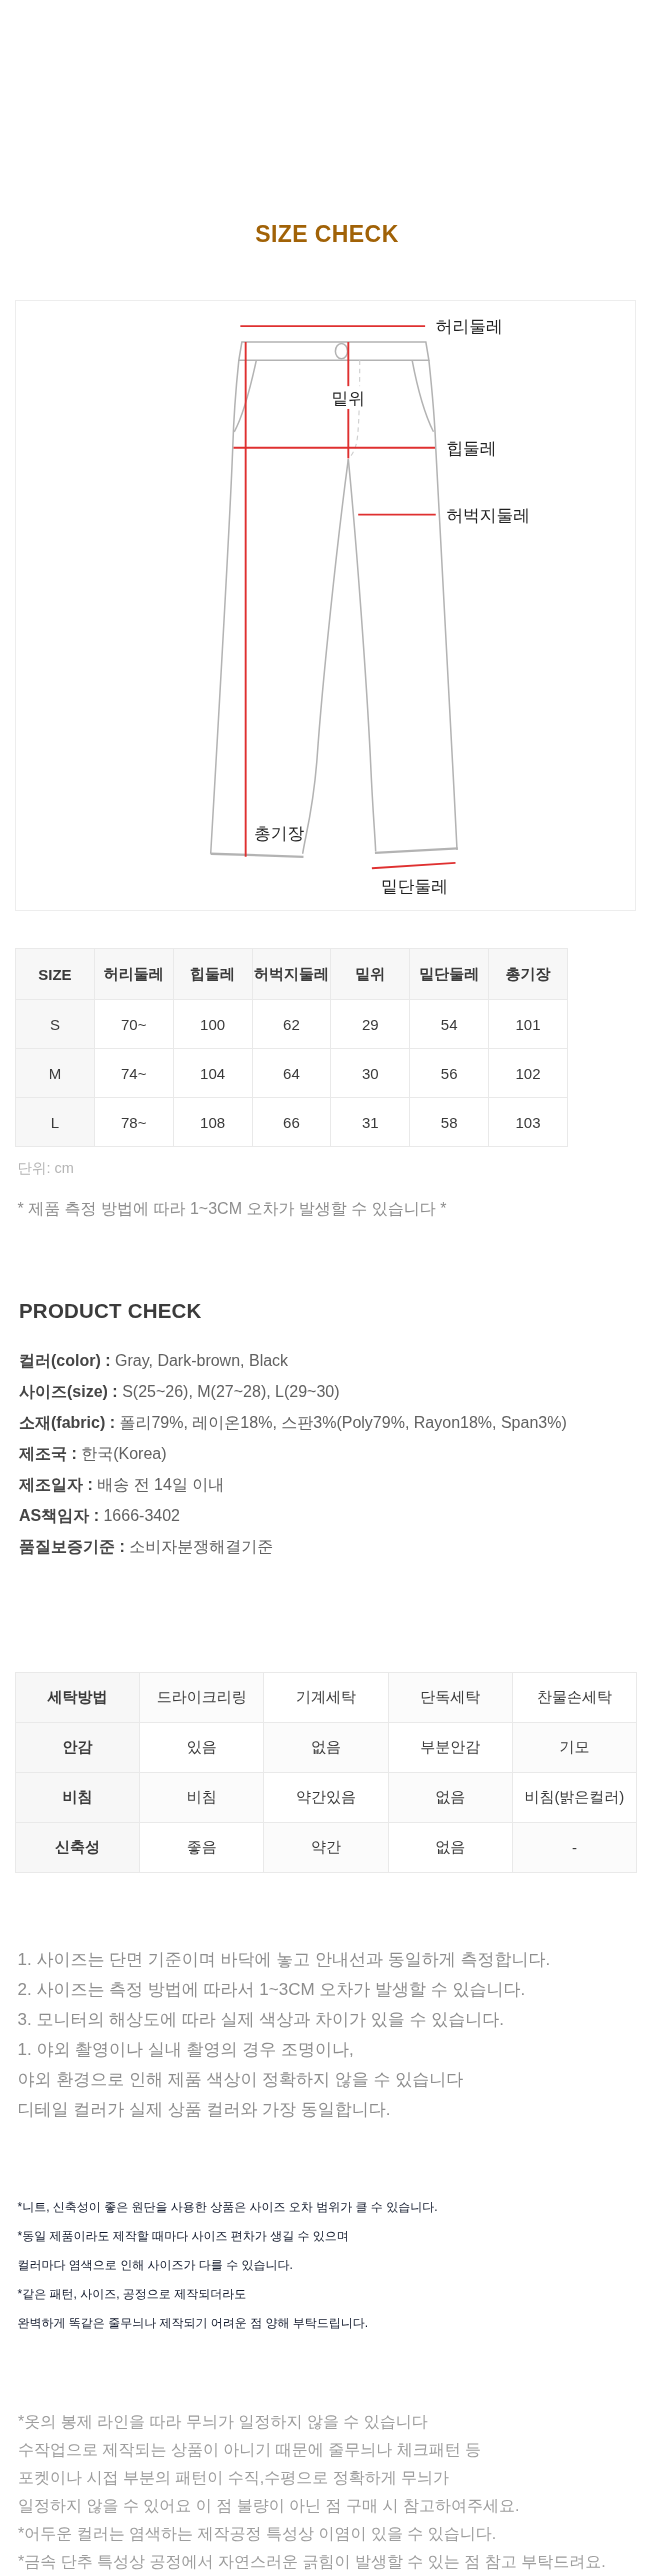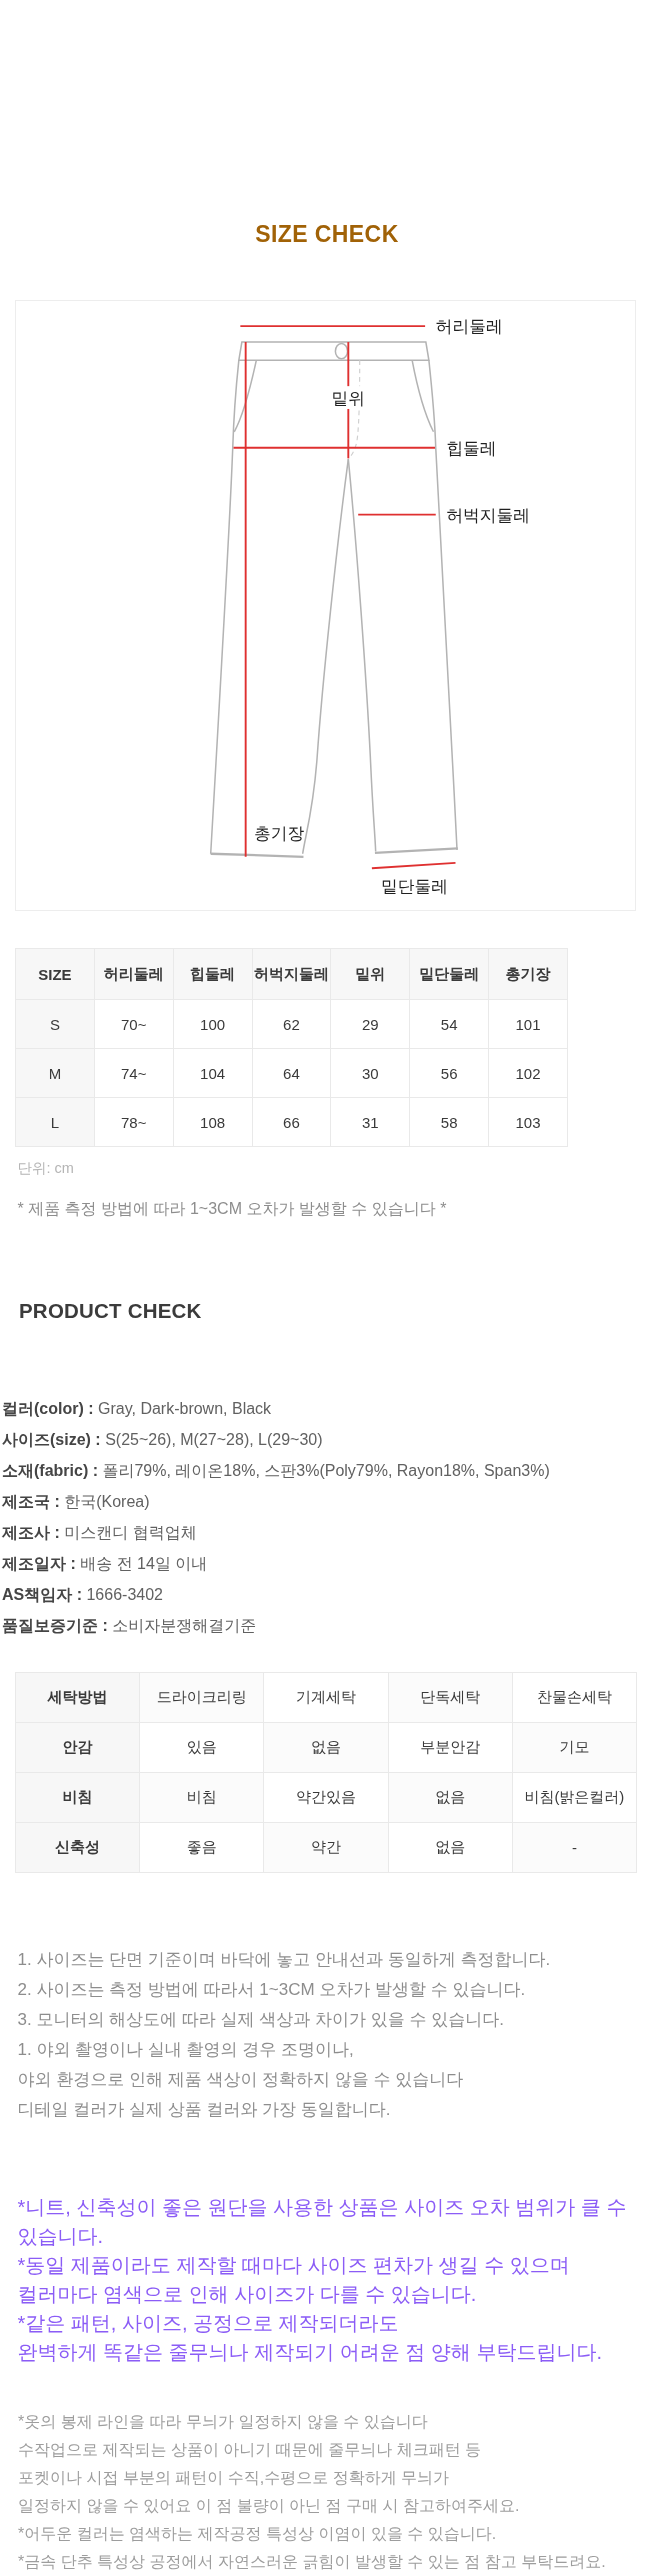--- a/index.html
+++ b/index.html
@@ -39,39 +39,39 @@
   }
   .tol-note {
     position:absolute; left:17.5px; top:1199px;
     font-size:16px; color:#8d8d8d;
   }
   
   .pc-title {
     position:absolute; left:19px; top:1299px;
     font-size:20.5px; font-weight:bold; color:#3b3b3b; letter-spacing:0.2px;
   }
-  .details { position:absolute; left:2px; top:1345px; width:616px;margin-top:48px; }
+  .details { position:absolute; left:19px; top:1345px; width:616px; }
   .details p { margin:0; line-height:31px; font-size:16px; color:#616161; }
   .details .dlabel { font-weight:bold; color:#454545; }
   .details .dlabel::after { content:" : "; }
   
   table.care-table {
     position:absolute; left:15px; top:1672px; width:622px;
     border-collapse:collapse; table-layout:fixed;
     font-size:15px; color:#3a3a3a; text-align:center;
   }
   table.care-table td { border:0.8px solid #e9e9e9; height:47px; background:#ffffff; }
   table.care-table td.rowhead { background:#f7f7f7; font-weight:bold; }
   table.care-table td.shade { background:#fbfbfb; }
   
   .notes p { margin:0; }
   .notes-numbered { position:absolute; left:17.5px; top:1945px; width:619px; }
   .notes-numbered p { line-height:30px; font-size:17px; color:#8d8d8d; }
   .notes-production { position:absolute; left:17.5px; top:2193px; width:619px; }
-  .notes-production p { line-height:29px; font-size:20px; color:#8b5cf6; }
+  .notes-production p { line-height:29px; font-size:12px; color:#0f172a; }
   .notes-pattern { position:absolute; left:18px; top:2408px; width:619px; }
   .notes-pattern p { line-height:28px; font-size:16px; color:#9d9d9d; }
 </style>
 </head>
 <body>
 
 <div class="page">
 
   <div class="size-title">SIZE CHECK</div>
 
@@ -155,21 +155,20 @@
   <div class="unit-note">단위: cm</div>
   <div class="tol-note">* 제품 측정 방법에 따라 1~3CM 오차가 발생할 수 있습니다 *</div>
 
   <div class="pc-title">PRODUCT CHECK</div>
 
   <div class="details">
     <p><span class="dlabel">컬러(color)</span><span>Gray, Dark-brown, Black</span></p>
     <p><span class="dlabel">사이즈(size)</span><span>S(25~26), M(27~28), L(29~30)</span></p>
     <p><span class="dlabel">소재(fabric)</span><span>폴리79%, 레이온18%, 스판3%(Poly79%, Rayon18%, Span3%)</span></p>
     <p><span class="dlabel">제조국</span><span>한국(Korea)</span></p>
-    <p><span class="dlabel">제조사</span><span>미스캔디 협력업체</span></p>
     <p><span class="dlabel">제조일자</span><span>배송 전 14일 이내</span></p>
     <p><span class="dlabel">AS책임자</span><span>1666-3402</span></p>
     <p><span class="dlabel">품질보증기준</span><span>소비자분쟁해결기준</span></p>
   </div>
 
   <table class="care-table">
     <tbody>
         <tr>
       <td class="rowhead">세탁방법</td>
       <td class="shade">드라이크리링</td>

